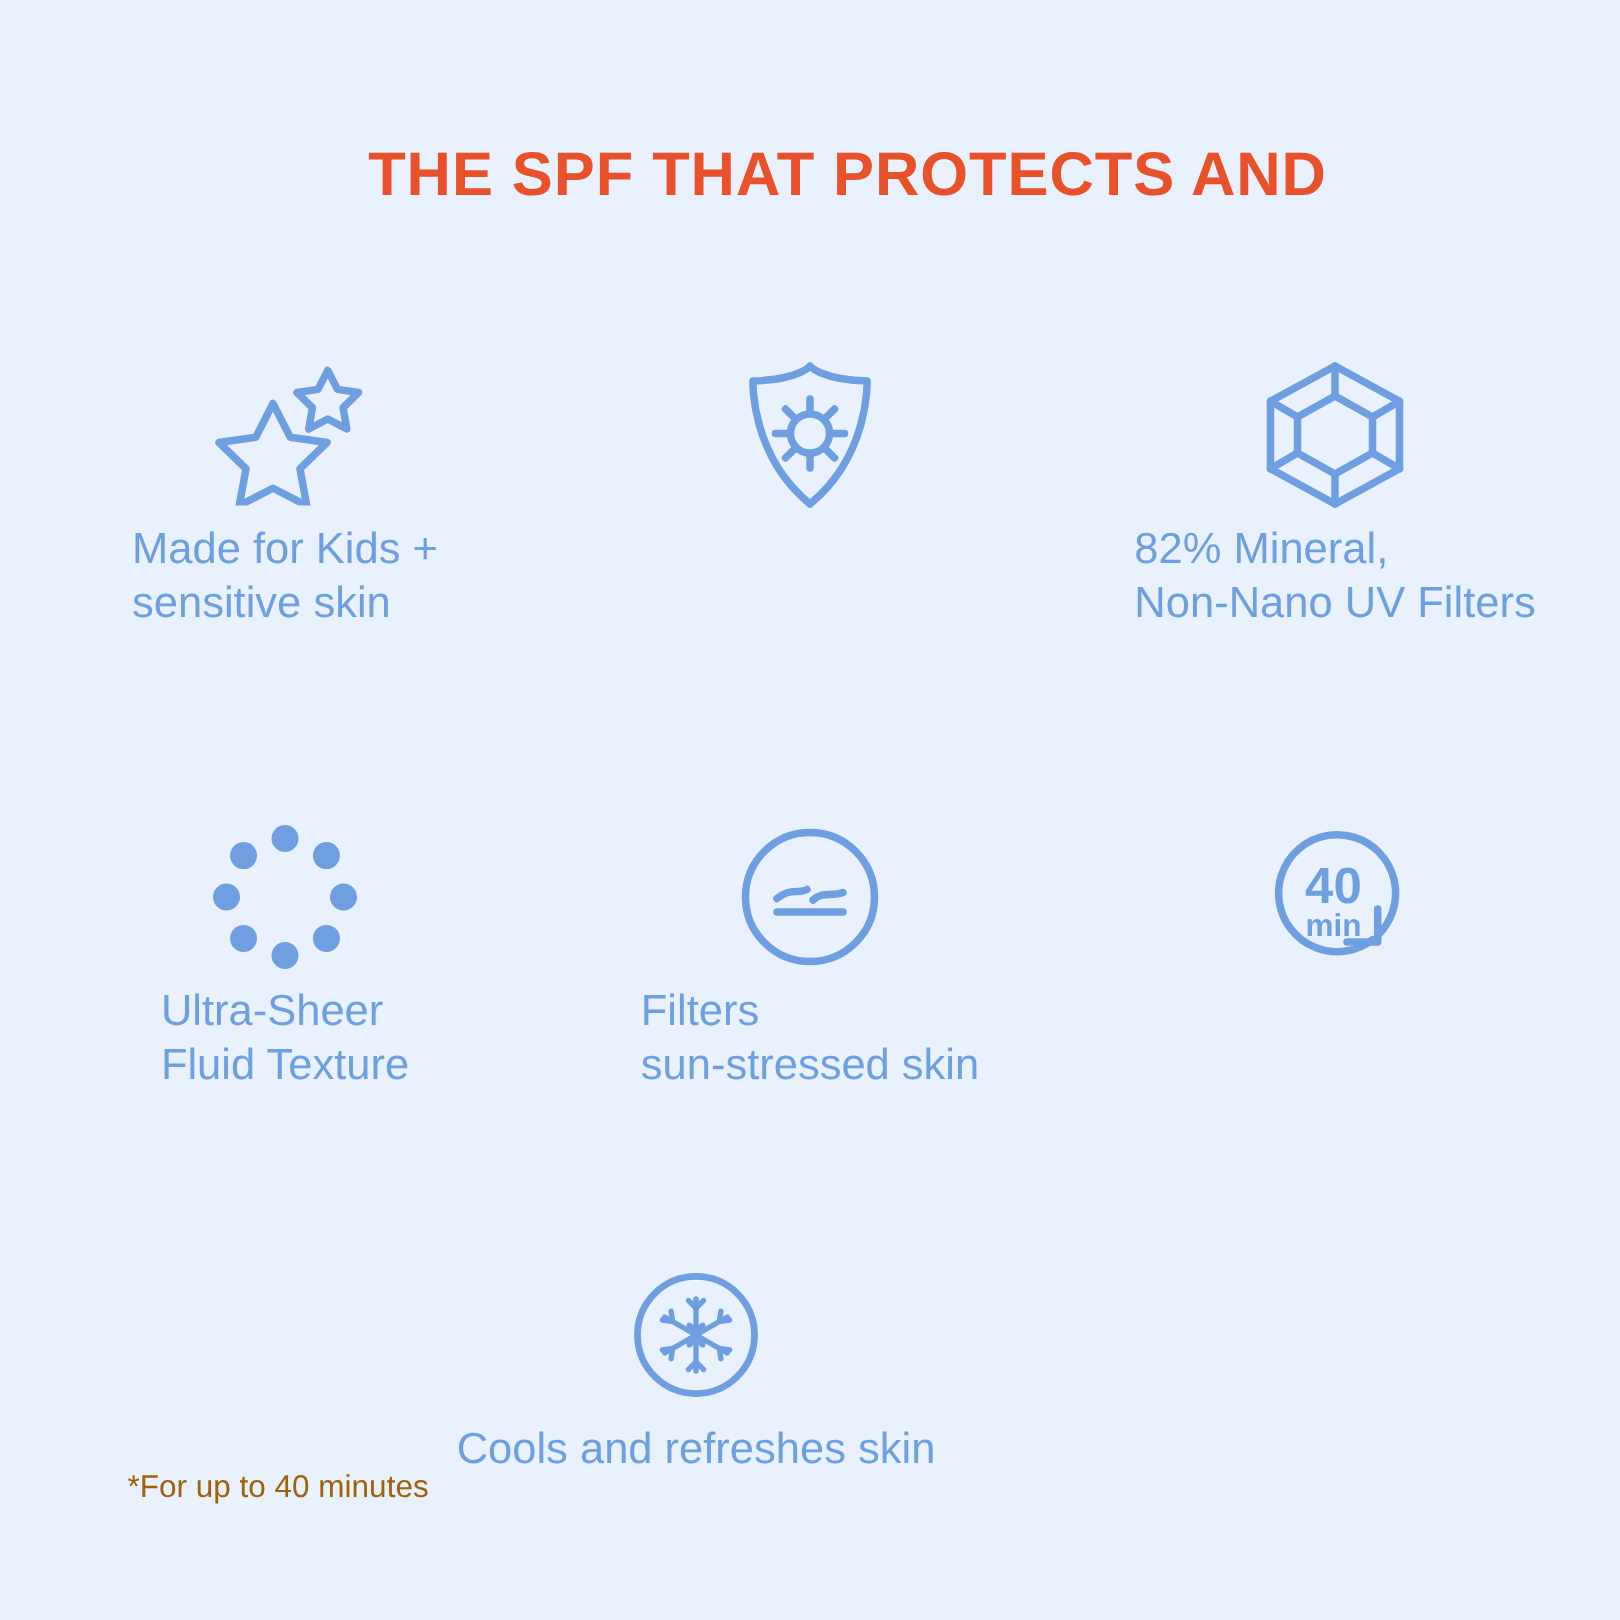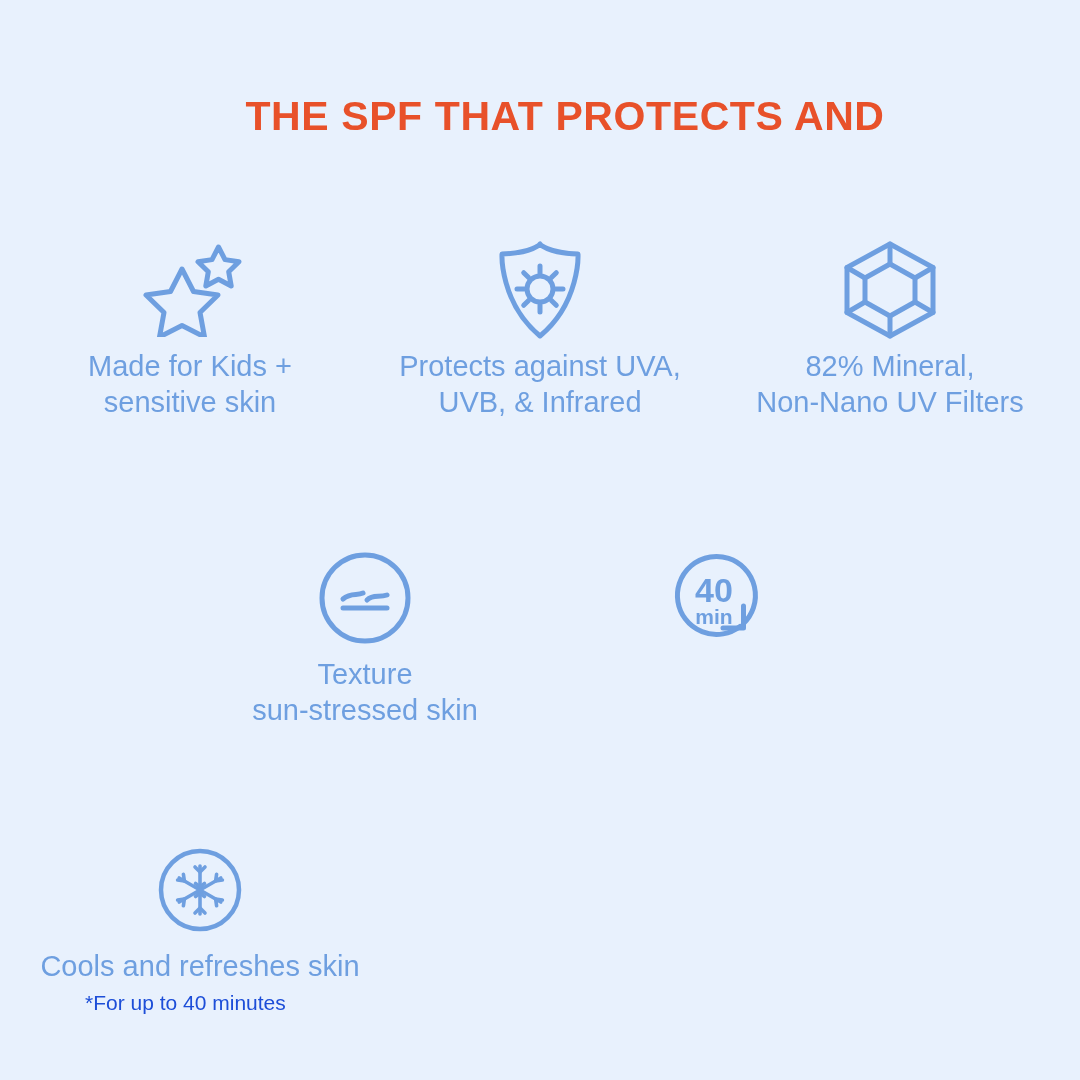--- a/index.html
+++ b/index.html
@@ -53,61 +53,58 @@
     display: flex;
     justify-content: center;
     align-items: flex-start;
   }
   .row-1, .row-2 {
     width: 1080px;
   }
   .row-3 {
     width: 928px;
     justify-content: center;
-    flex-direction: column;
   }
   .cell {
     width: 350px;
     display: flex;
     flex-direction: column;
     align-items: center;
   }
   .row-3 .cell {
     width: 400px;
   }
   .icon-wrap {
     height: 104px;
     display: flex;
     align-items: center;
     justify-content: flex-end;
   }
   .label {
     margin-top: 6px;
-    text-align: center;
     color: #6E9FE0;
     font-size: 29px;
     line-height: 36px;
     font-family: "Liberation Sans", sans-serif;
     font-weight: normal;
     white-space: pre-line;
   }
 
   .row-spacer-1 { height: 126px; }
   .row-spacer-2 { height: 110px; }
 
   
   .footnote {
     position: absolute;
     left: 85px;
     top: 978px;
-    color: #1d4ed8;
+    color: #a16207;
     font-size: 21px;
     line-height: 28px;
     font-family: "Liberation Sans", sans-serif;
-    margin-top: 11px;
   }
 
   svg { display: block; }
 </style>
 </head>
 <body>
 
 <div class="page">
 
   <div class="heading">
@@ -134,22 +131,20 @@
       <div class="cell">
         <div class="icon-wrap">
           <svg width="86" height="98" viewBox="0 0 86 98">
             <g fill="none" stroke="#6E9FE0" stroke-width="5" stroke-linejoin="round" stroke-linecap="round">
               <path d="M43 3 C43 3 36 12 5 13 C5 13 3 62 43 95 C83 62 81 13 81 13 C50 12 43 3 43 3 Z"></path>
               <circle cx="43" cy="48" r="13"></circle>
               <path d="M43 25 L43 32 M43 64 L43 71 M20 48 L27 48 M59 48 L66 48 M26.7 31.7 L31.6 36.6 M54.4 59.4 L59.3 64.3 M59.3 31.7 L54.4 36.6 M31.6 59.4 L26.7 64.3"></path>
             </g>
           </svg>
         </div>
-        <div class="label">Protects against UVA,
-UVB, &amp; Infrared</div>
       </div>
 
       <div class="cell">
         <div class="icon-wrap">
           <svg width="96" height="98" viewBox="0 0 96 98">
             <g fill="none" stroke="#6E9FE0" stroke-width="5" stroke-linejoin="round" stroke-linecap="round">
               <path d="M48 3 L91 26.5 L91 71.5 L48 95 L5 71.5 L5 26.5 Z"></path>
               <path d="M48 23 L73 37 L73 61 L48 75 L23 61 L23 37 Z"></path>
               <path d="M48 3 L48 23 M91 26.5 L73 37 M91 71.5 L73 61 M48 95 L48 75 M5 71.5 L23 61 M5 26.5 L23 37"></path>
             </g>
@@ -158,33 +153,51 @@
         <div class="label">82% Mineral,
 Non-Nano UV Filters</div>
       </div>
 
     </div>
 
     <div class="row-spacer-1"></div>
 
     <div class="row row-2">
 
+      <div class="cell">
+        <div class="icon-wrap">
+          <svg width="96" height="96" viewBox="0 0 96 96">
+            <g fill="#6E9FE0">
+              <circle cx="48" cy="9" r="9"></circle>
+              <circle cx="75.6" cy="20.4" r="9"></circle>
+              <circle cx="87" cy="48" r="9"></circle>
+              <circle cx="75.6" cy="75.6" r="9"></circle>
+              <circle cx="48" cy="87" r="9"></circle>
+              <circle cx="20.4" cy="75.6" r="9"></circle>
+              <circle cx="9" cy="48" r="9"></circle>
+              <circle cx="20.4" cy="20.4" r="9"></circle>
+            </g>
+          </svg>
+        </div>
+        <div class="label">Ultra-Sheer
+Fluid Texture</div>
+      </div>
 
       <div class="cell">
         <div class="icon-wrap">
           <svg width="92" height="92" viewBox="0 0 92 92">
             <g fill="none" stroke="#6E9FE0" stroke-width="5" stroke-linejoin="round" stroke-linecap="round">
               <circle cx="46" cy="46" r="43"></circle>
               <path d="M24 56 L68 56"></path>
               <path d="M24 47 C32 40 38 44 44 41"></path>
               <path d="M48 48 C54 42 60 46 68 43"></path>
             </g>
           </svg>
         </div>
-        <div class="label">Texture
+        <div class="label">Filters
 sun-stressed skin</div>
       </div>
 
       <div class="cell">
         <div class="icon-wrap">
           <svg width="96" height="96" viewBox="0 0 96 96">
             <g fill="none" stroke="#6E9FE0" stroke-width="5" stroke-linecap="round">
               <path d="M76.5 73.5 A39 39 0 1 0 73 76.5"></path>
               <path d="M76.5 56 L76.5 78 L56 78" stroke-linejoin="round"></path>
             </g>

